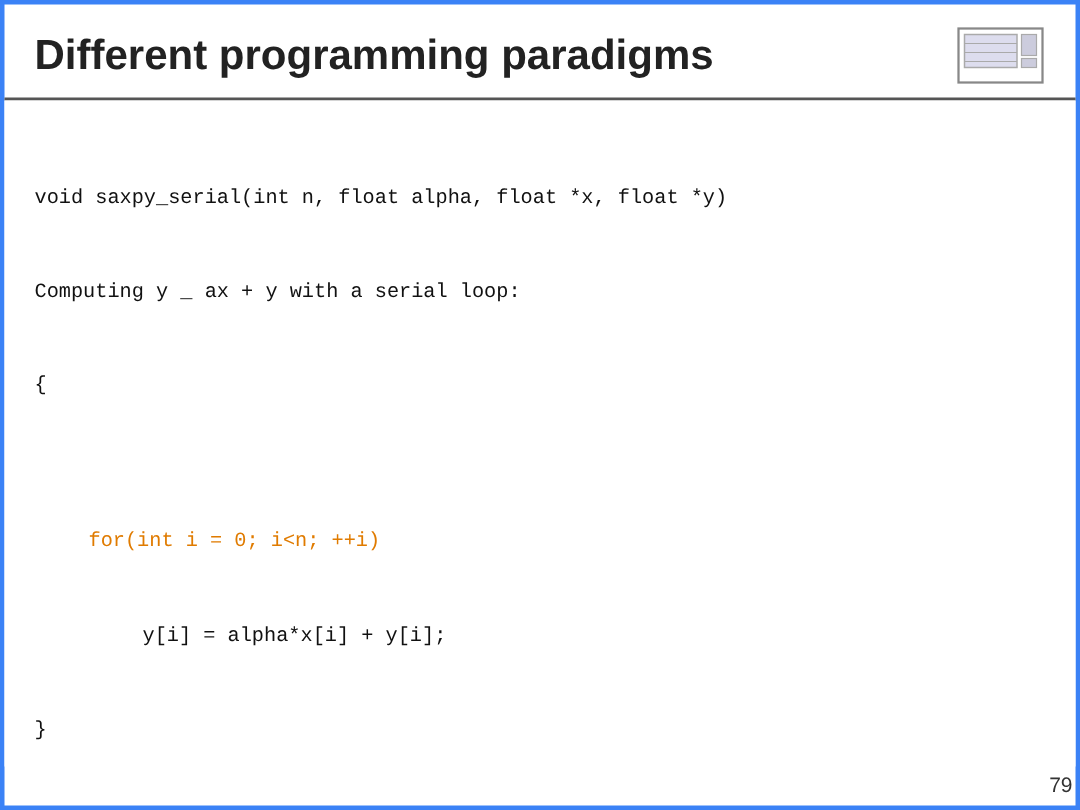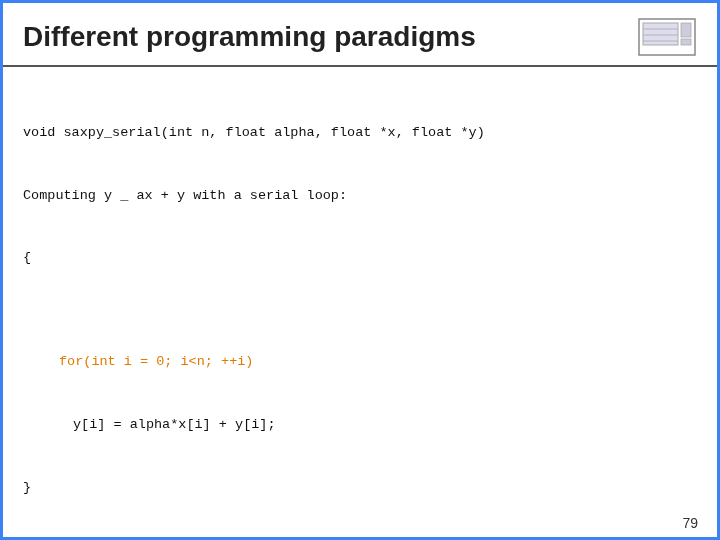--- a/index.html
+++ b/index.html
@@ -49,29 +49,29 @@
       white-space: pre;
     }
     .code-line {
       display: block;
     }
     .indent1 {
       margin-left: 36px;
       margin-top: 41px;
     }
     .indent2 {
-      margin-left: 50px;
+      margin-left: 72px;
     }
     .color-orange {
       color: #e07b00;
     }
     .footer {
       display: flex;
       justify-content: flex-end;
-      padding: 4px 19px 6px 0;
+      padding: 4px 2px 6px 0;
     }
     .page-num {
       font-size: 14px;
       color: #333;
       font-family: Arial, sans-serif;
     }
   </style>
 </head>
 <body>
 

